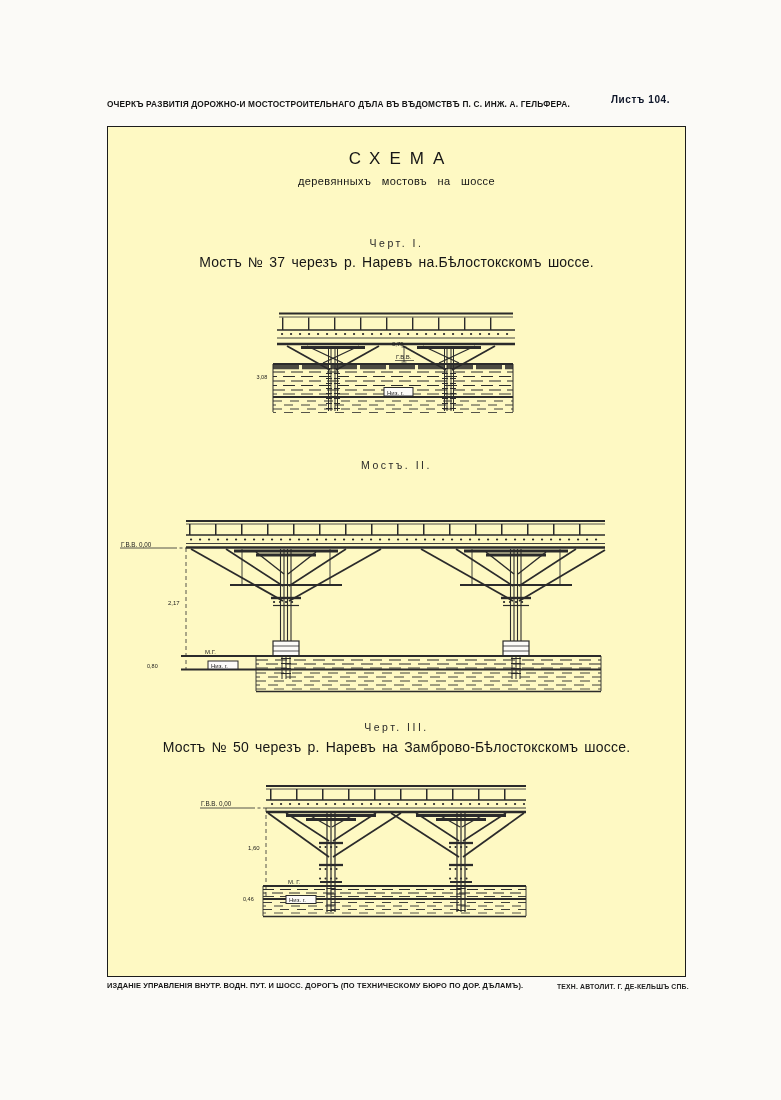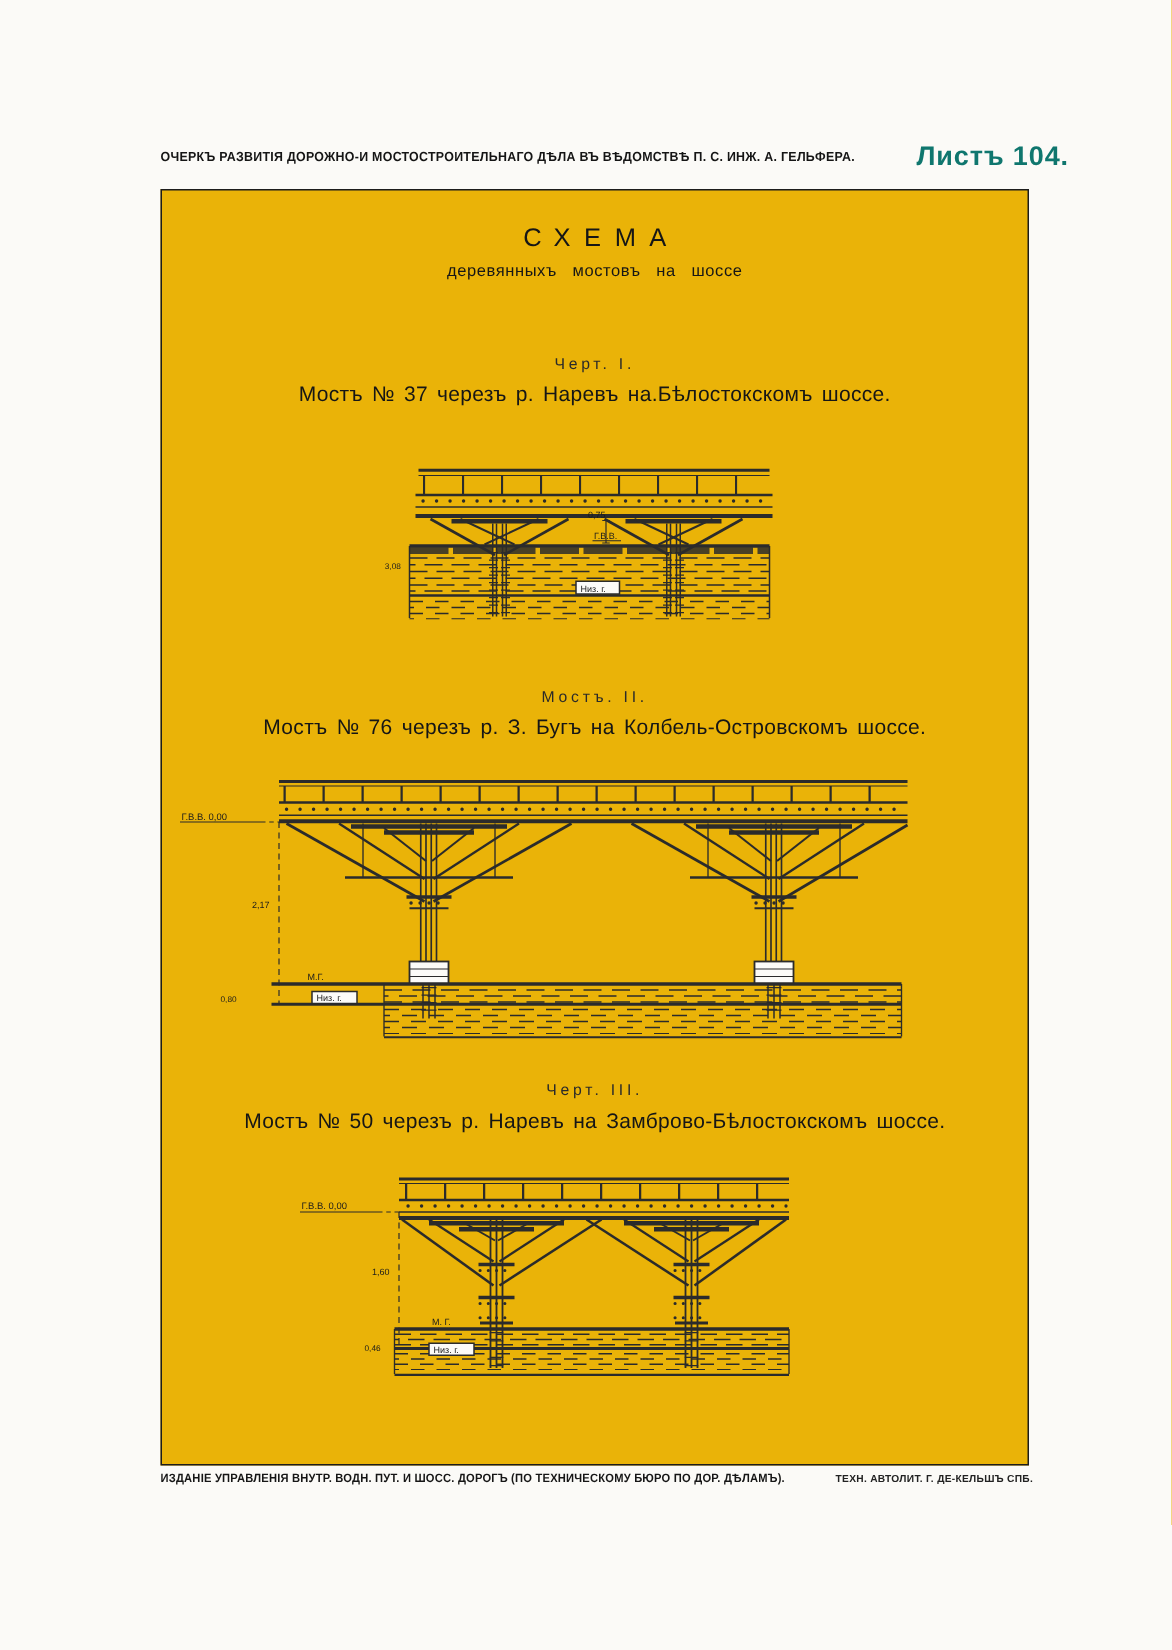--- a/index.html
+++ b/index.html
@@ -6,24 +6,24 @@
   body{
     width:781px;height:1100px;position:relative;overflow:hidden;
     background:#fbfaf7;color:#1e1e1e;
     font-family:"Liberation Sans","DejaVu Sans",sans-serif;
   }
   .abs{position:absolute}
   .hdr-left{
     left:107px;top:99px;font-size:8.8px;font-weight:700;letter-spacing:.2px;
     color:#151515;transform:scaleX(.94);transform-origin:left;white-space:nowrap;
   }
-  .hdr-right{left:611px;top:94px;font-size:18px;font-weight:700;letter-spacing:.6px;color:#0f766e;white-space:nowrap}
+  .hdr-right{left:611px;top:94px;font-size:10px;font-weight:700;letter-spacing:.6px;color:#0f172a;white-space:nowrap}
   .frame{
     left:107px;top:126px;width:577px;height:849px;
-    border:1.6px solid #1c1c1c;background:#eab308;
+    border:1.6px solid #1c1c1c;background:#fef9c3;
   }
   .c{position:absolute;left:0;width:100%;text-align:center;white-space:nowrap}
   .t-main{top:22px;font-size:17px;font-weight:500;letter-spacing:9px;padding-left:9px;box-sizing:border-box;color:#161616}
   .t-sub1{top:48px;font-size:11px;word-spacing:7px;letter-spacing:.4px;color:#161616}
   .t-sub2{top:70px;font-size:15.5px;word-spacing:5px;color:#161616}
   .cap{font-size:10.5px;letter-spacing:2.5px;color:#2a2a2a}
   .figtitle{font-size:14px;letter-spacing:.2px;word-spacing:2px;color:#161616}
   .ftr-left{
     left:107px;top:981px;font-size:8px;font-weight:700;letter-spacing:.15px;
     color:#161616;transform:scaleX(.93);transform-origin:left;white-space:nowrap;
@@ -107,21 +107,20 @@
       <rect x="128" y="87.5" width="29" height="8.5" fill="#fcfbf8" stroke="none"></rect>
       <line x1="139" y1="60.5" x2="158" y2="60.5" stroke-width="0.7"></line>
     </g>
     <text x="136" y="45.5" font-size="6">0,75</text>
     <text x="140" y="59" font-size="6">Г.В.В.</text>
     <text x="131" y="94.5" font-size="6">Низ. г.</text>
     <text x="0.5" y="79" font-size="5.5">3,08</text>
   </svg>
 
   <div class="c cap" style="top:332px">Мостъ. II.</div>
-  <div class="c figtitle" style="top:349px">Мостъ № 76 черезъ р. З. Бугъ на Колбель-Островскомъ шоссе.</div>
 
   <svg class="abs" style="left:11px;top:379px" width="574" height="192" viewBox="0 0 574 192">
     <g fill="none">
 
       <line x1="67" y1="15" x2="486" y2="15" stroke-width="2"></line>
       <line x1="67" y1="18" x2="486" y2="18" stroke-width="0.8"></line>
       <line x1="70" y1="23.5" x2="486" y2="23.5" stroke-width="11" stroke-dasharray="1.5 24.5"></line>
       <line x1="67" y1="29" x2="486" y2="29" stroke-width="1.6"></line>
       <line x1="72" y1="33.5" x2="484" y2="33.5" stroke-width="2.2" stroke-linecap="round" stroke-dasharray="0.1 8.9"></line>
       <line x1="67" y1="37.5" x2="486" y2="37.5" stroke-width="0.9"></line>

